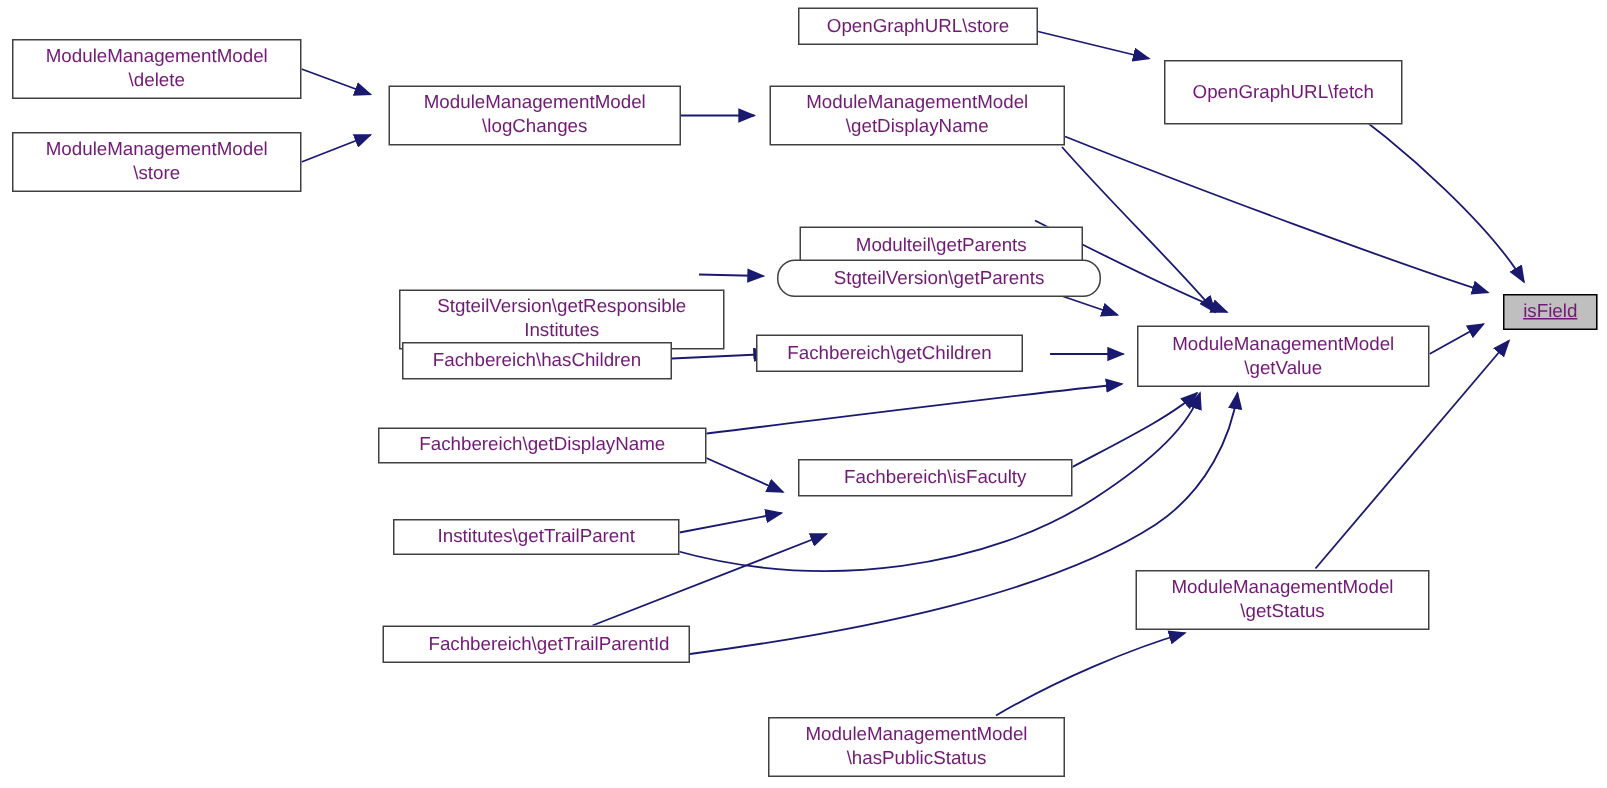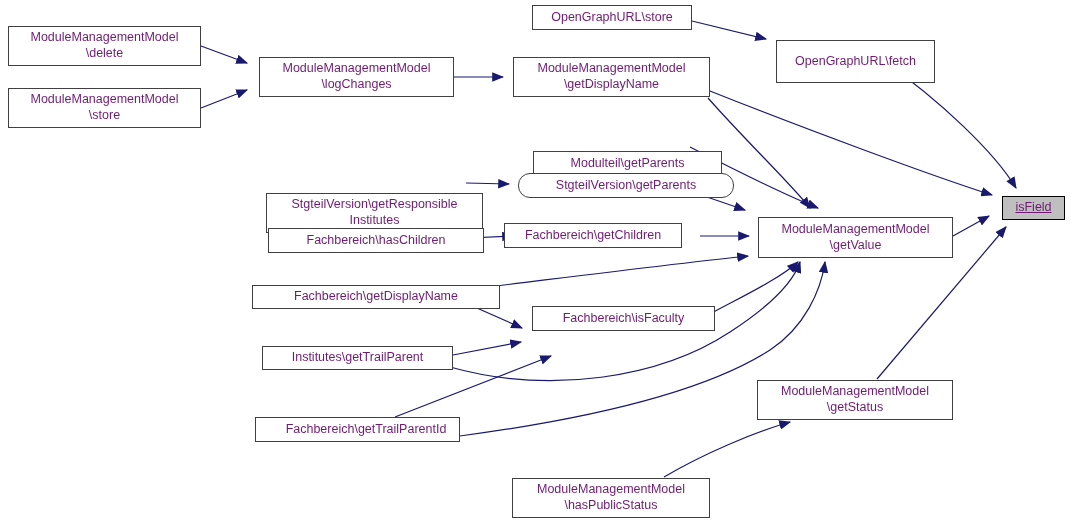--- a/index.html
+++ b/index.html
@@ -85,25 +85,25 @@
   <div class="node" style="left:259px; top:57px;  width:195px; height:40px;">ModuleManagementModel
 \logChanges</div>
   <div class="node" style="left:532px; top:5px;   width:160px; height:25px;">OpenGraphURL\store</div>
   <div class="node" style="left:776px; top:40px;  width:159px; height:43px;">OpenGraphURL\fetch</div>
   <div class="node" style="left:513px; top:57px;  width:197px; height:40px;">ModuleManagementModel
 \getDisplayName</div>
   <div class="node" style="left:533px; top:123px; width:189px; height:25px;margin-top:28px;">Modulteil\getParents</div>
   <div class="node" style="left:266px; top:163px; width:217px; height:40px;margin-top:30px;">StgteilVersion\getResponsible
 Institutes</div>
   <div class="node" style="left:518px; top:173px; width:216px; height:25px;border-radius:12px;">StgteilVersion\getParents</div>
-  <div class="node" style="left:268px; top:228px; width:216px; height:25px;">Fachbereich\hasChildren</div>
+  <div class="node" style="left:268px; top:228px; width:180px; height:25px;">Fachbereich\hasChildren</div>
   <div class="node" style="left:504px; top:223px; width:178px; height:25px;">Fachbereich\getChildren</div>
   <div class="node" style="left:758px; top:217px; width:195px; height:41px;">ModuleManagementModel
 \getValue</div>
-  <div class="node" style="left:252px; top:285px; width:248px; height:24px;">Fachbereich\getDisplayName</div>
+  <div class="node" style="left:252px; top:285px; width:219px; height:24px;">Fachbereich\getDisplayName</div>
   <div class="node" style="left:532px; top:306px; width:183px; height:25px;">Fachbereich\isFaculty</div>
   <div class="node" style="left:262px; top:346px; width:191px; height:24px;">Institutes\getTrailParent</div>
   <div class="node" style="left:255px; top:417px; width:205px; height:25px;padding-left:17px;">Fachbereich\getTrailParentId</div>
   <div class="node highlight" style="left:1002px; top:196px; width:63px; height:24px;text-decoration:underline;">isField</div>
   <div class="node" style="left:757px; top:380px; width:196px; height:40px;">ModuleManagementModel
 \getStatus</div>
   <div class="node" style="left:512px; top:478px; width:198px; height:40px;">ModuleManagementModel
 \hasPublicStatus</div>
 
 </div>

